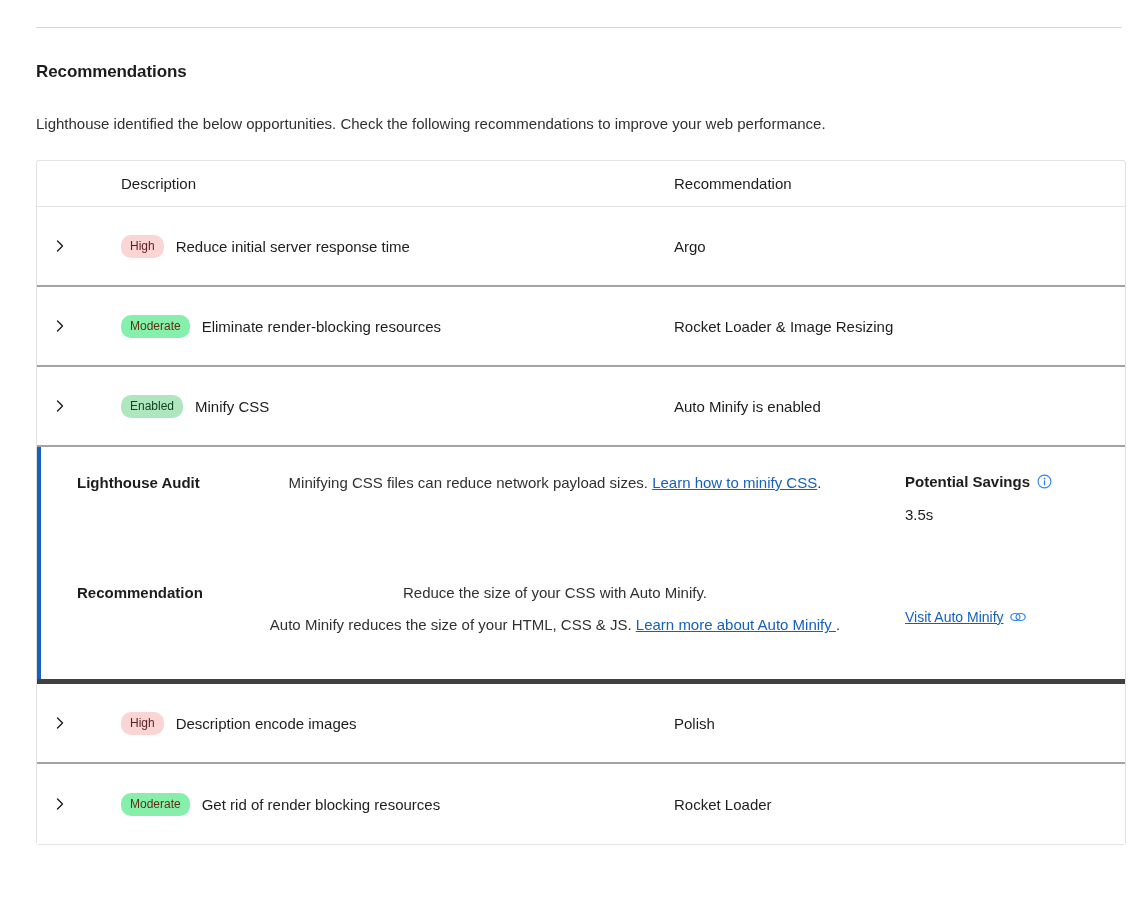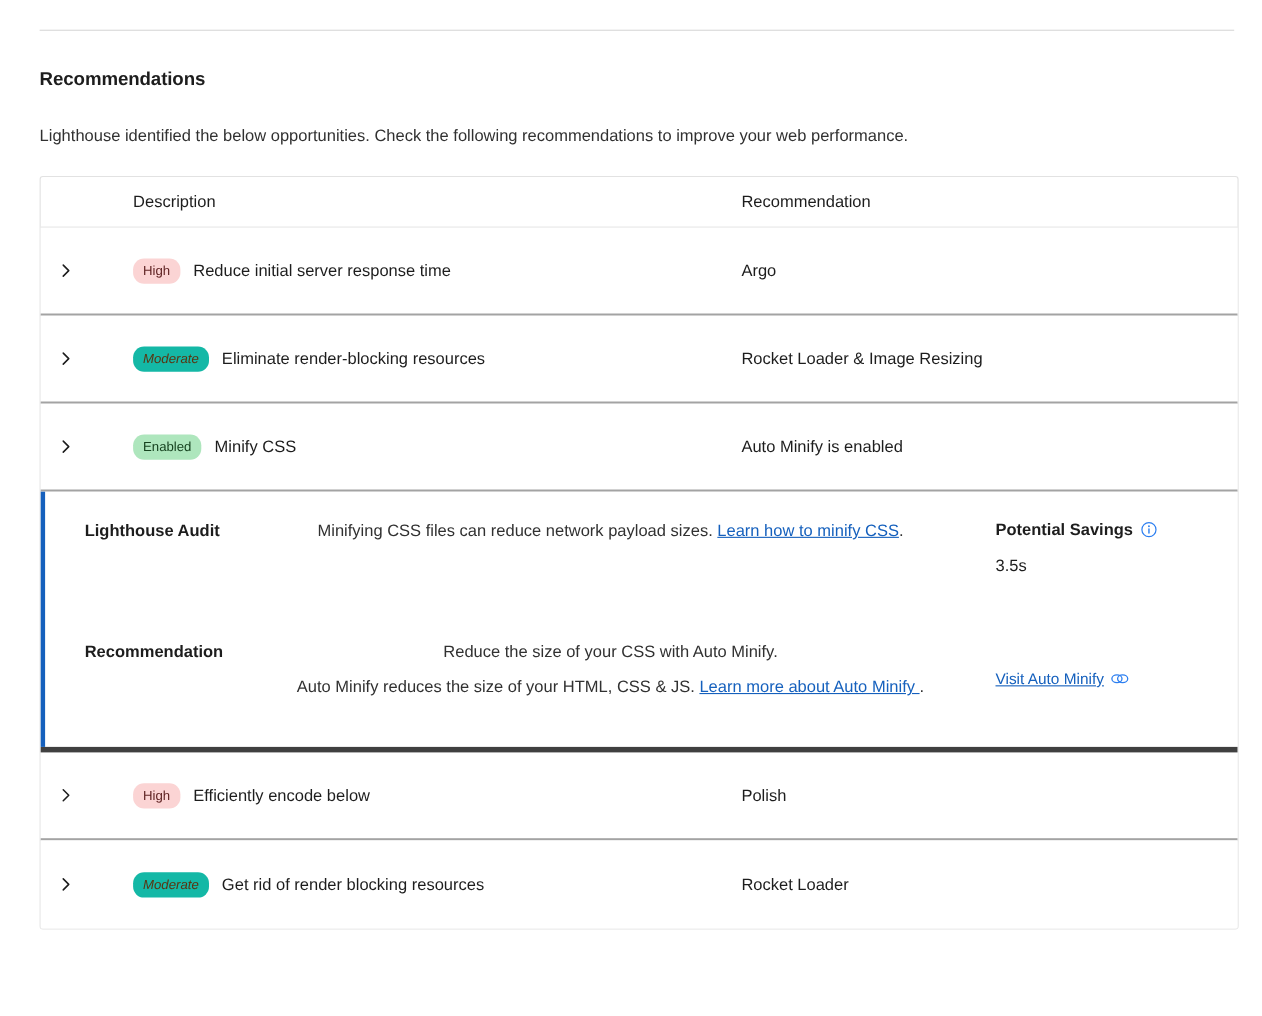--- a/index.html
+++ b/index.html
@@ -121,21 +121,21 @@
   .badge {
     display: inline-block;
     border-radius: 10px;
     font-size: 12px;
     line-height: 1;
     padding: 5px 9px 6px 9px;
     white-space: nowrap;
     font-family: "Liberation Sans", sans-serif;
   }
   .badge-high     { background: #fbd4d4; color: #5c1f1f; }
-  .badge-moderate { background: #14b8a6; color: #5a3410; font-style: italic; }
+  .badge-moderate { background: #86efac; color: #5a3410; }
   .badge-enabled  { background: #aee6bd; color: #16421f; }
 
   .desc-text {
     font-size: 15px;
     color: #1d1d1d;
   }
 
   
   .rec-detail {
     position: relative;
@@ -365,21 +365,21 @@
     <div class="rec-row">
       <div class="col-toggle">
         <span class="chevron">
           <svg width="14" height="14" viewBox="0 0 14 14">
               <path d="M4.5 2 L9.5 7 L4.5 12" fill="none" stroke="#1d1d1d" stroke-width="1.4" stroke-linecap="round" stroke-linejoin="round"></path>
             </svg>
         </span>
       </div>
       <div class="col-desc">
         <span class="badge badge-high">High</span>
-        <span class="desc-text">Efficiently encode below</span>
+        <span class="desc-text">Description encode images</span>
       </div>
       <div class="col-rec">Polish</div>
     </div>
 
     <div class="rec-row last">
       <div class="col-toggle">
         <span class="chevron">
           <svg width="14" height="14" viewBox="0 0 14 14">
               <path d="M4.5 2 L9.5 7 L4.5 12" fill="none" stroke="#1d1d1d" stroke-width="1.4" stroke-linecap="round" stroke-linejoin="round"></path>
             </svg>

